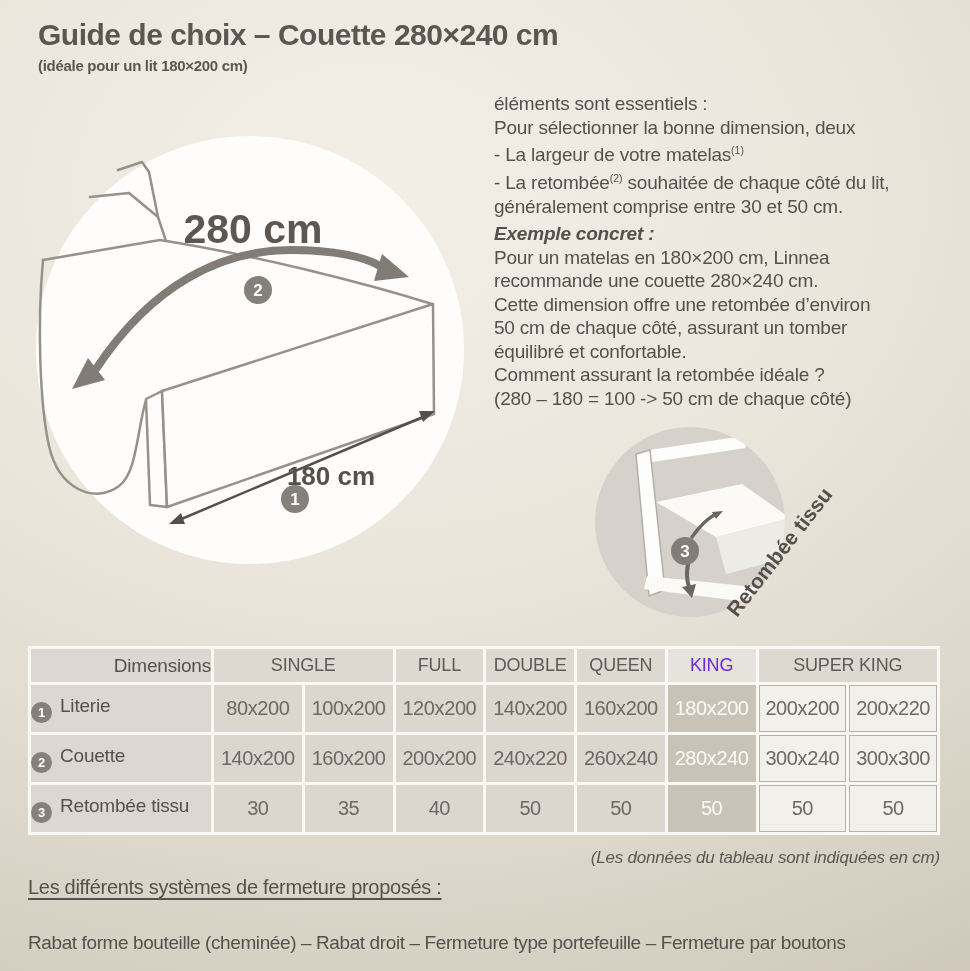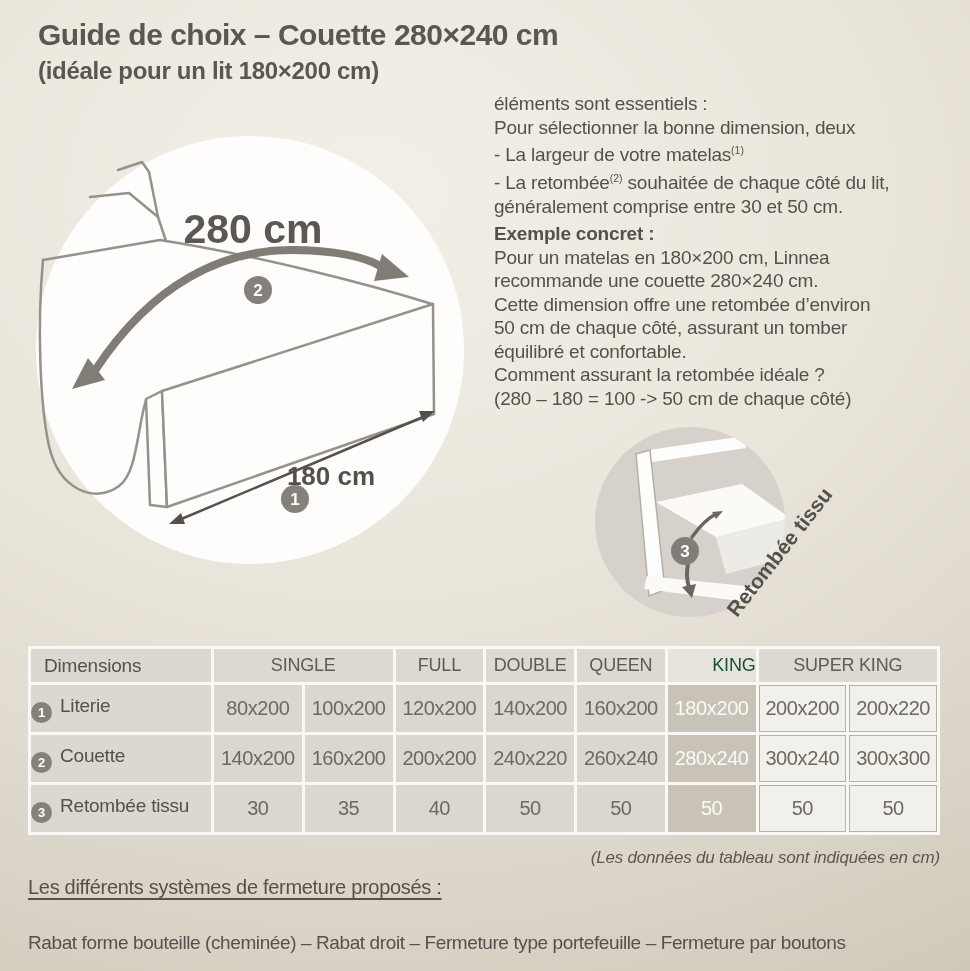--- a/index.html
+++ b/index.html
@@ -11,28 +11,28 @@
     background: radial-gradient(130% 100% at 38% 20%, #f3efe7 0%, #ebe6dc 38%, #ded8cc 68%, #cbc4b6 100%);
     color: #55504b;
   }
   .page-title {
     position: absolute; left: 38px; top: 18px;
     font-size: 30px; font-weight: bold; letter-spacing: -0.5px; color: #5b5651;
     white-space: nowrap;
   }
   .page-subtitle {
     position: absolute; left: 38px; top: 57px;
-    font-size: 24px; font-weight: bold; letter-spacing: -0.3px; color: #5b5651;
+    font-size: 15px; font-weight: bold; letter-spacing: -0.3px; color: #5b5651;
     white-space: nowrap;
   }
   .textcol { position: absolute; left: 494px; width: 470px; font-size: 19px; line-height: 23.5px; letter-spacing: -0.2px; }
   .textcol div { white-space: nowrap; }
   .intro { top: 92px; }
   .example { top: 222px; }
-  .example .heading { font-weight: bold; }
+  .example .heading { font-weight: bold; font-style: italic; }
   sup { font-size: 0.55em; vertical-align: super; letter-spacing: 0; }
 
   .big-circle { position: absolute; left: 33px; top: 133px; }
   .small-circle { position: absolute; left: 592px; top: 424px; }
   svg text { font-family: "Liberation Sans", sans-serif; }
 
   .drop-label {
     position: absolute; left: 741px; top: 597px;
     height: 24px; line-height: 24px;
     font-size: 21px; font-weight: bold; color: #55504b;
@@ -49,23 +49,23 @@
     table-layout: fixed;
     background: var(--grid-white, #faf8f4);
   }
   .dim-table th, .dim-table td { text-align: center; vertical-align: middle; padding: 0; }
   .dim-table thead th {
     height: 33px; background: #ddd8d0; color: #5f5a54;
     font-size: 18px; font-weight: normal; letter-spacing: -0.2px;
   }
   .dim-table thead th.corner {
     background: var(--label-cell-bg, #dcd8d1);
-    text-align: left; padding-left: 13px; font-size: 19px; color: #55504b;
-  }
-  .dim-table thead th.hl-head { background: var(--king-header-bg, #e6e3dd); color: #14532d; text-align: right; }
+    text-align: right; padding-left: 13px; font-size: 19px; color: #55504b;
+  }
+  .dim-table thead th.hl-head { background: var(--king-header-bg, #e6e3dd); color: #6d28d9; }
   .dim-table tbody th {
     height: 47px; background: var(--label-cell-bg, #dcd8d1);
     text-align: left; 
     font-size: 19px; font-weight: normal; color: #55504b; letter-spacing: -0.2px;
     white-space: nowrap;
   }
   .dim-table tbody td {
     height: 47px; background: var(--cell-bg, #dbd6ce);
     color: #6e6862; font-size: 20px; letter-spacing: -0.4px;
   }

